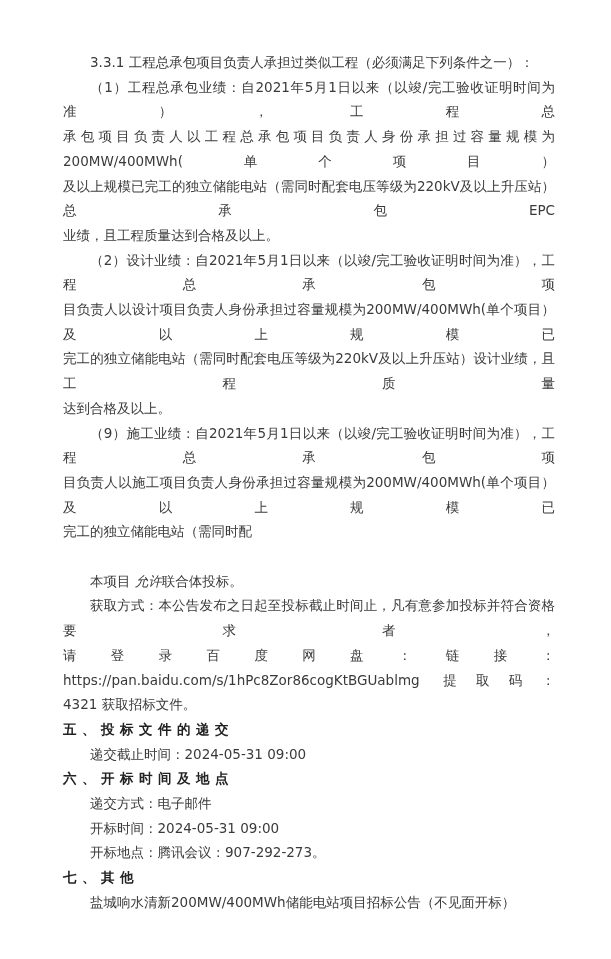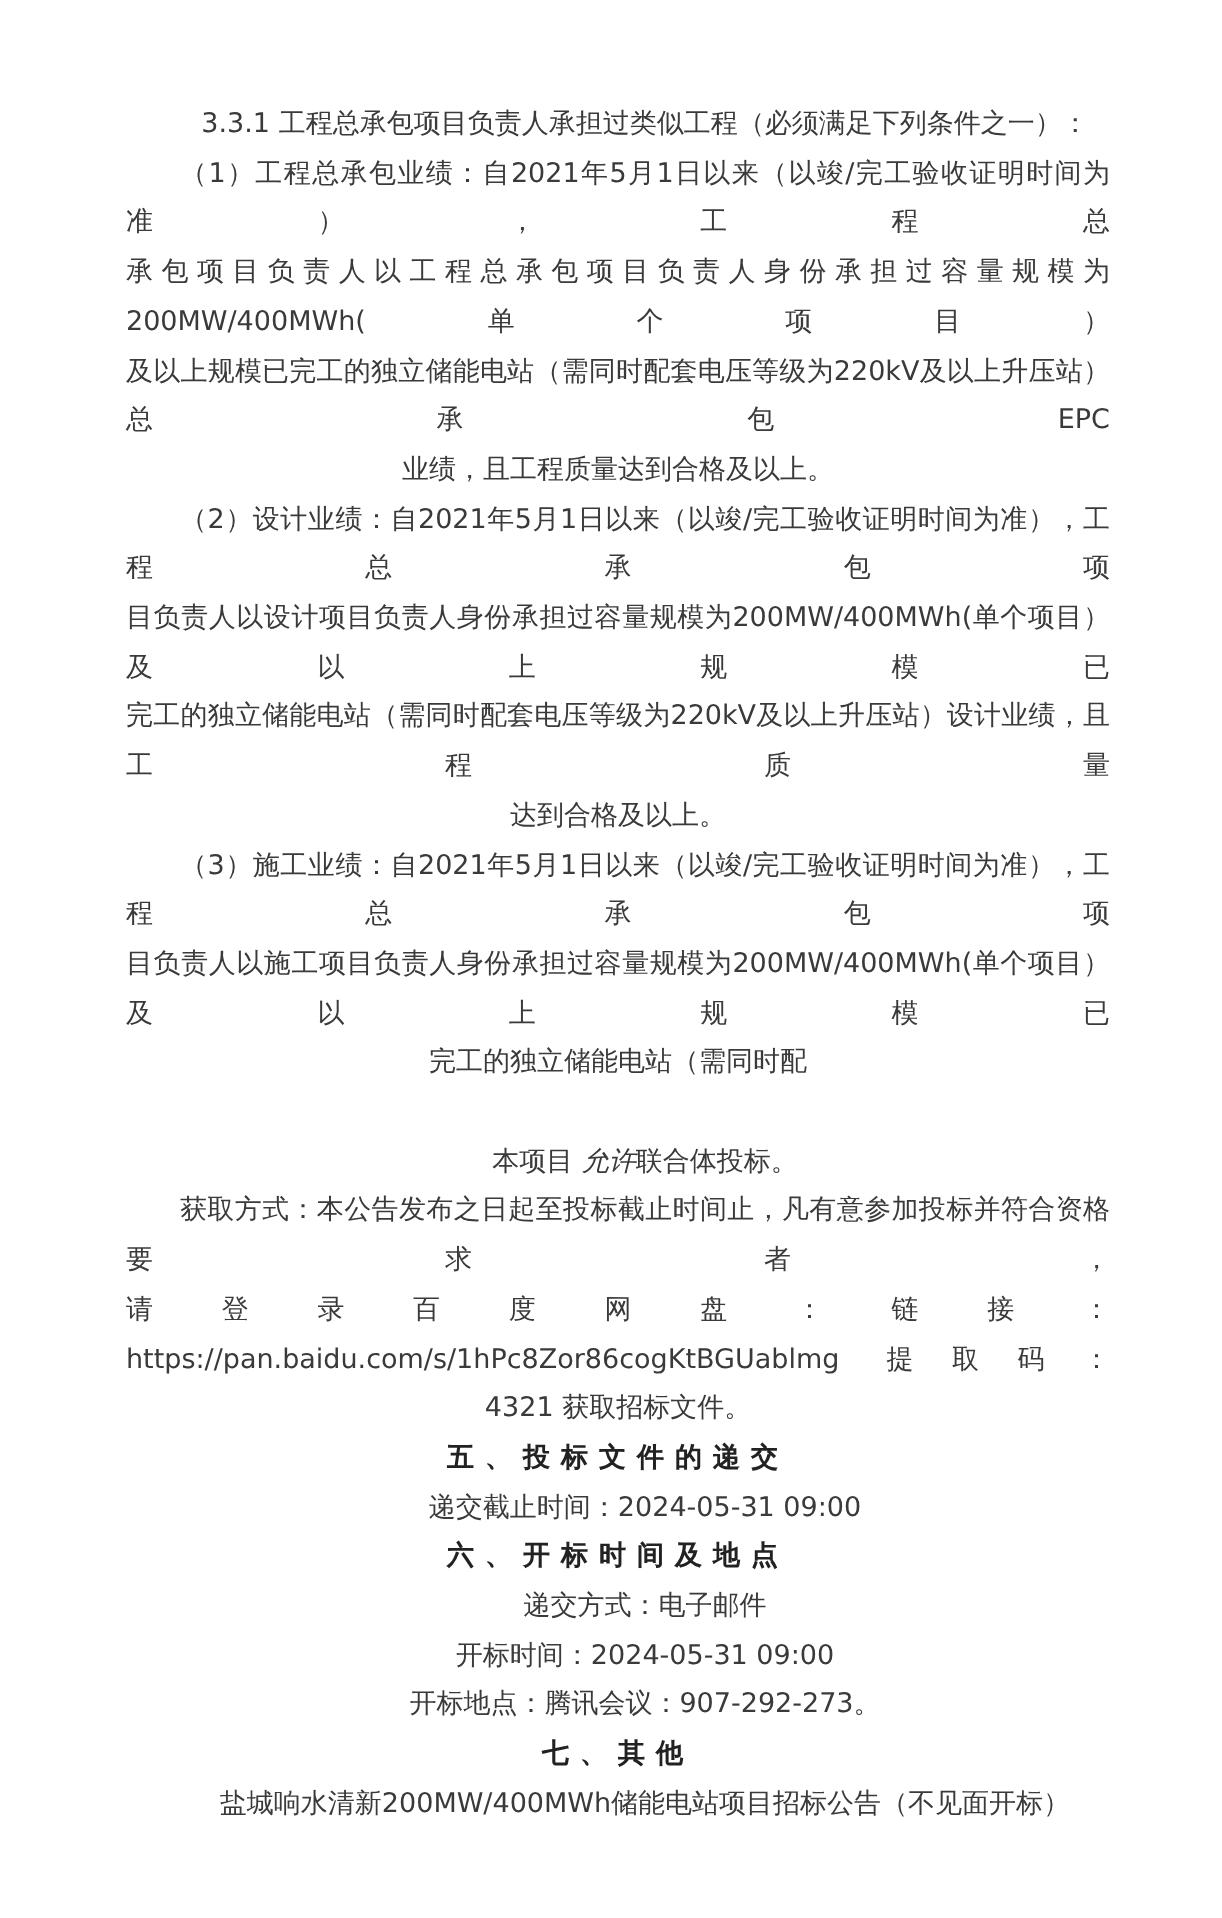--- a/index.html
+++ b/index.html
@@ -16,21 +16,20 @@
   }
   .doc {
     padding: 50px 56px 0 63px;
   }
   .ln {
     font-size: 13.5px;
     line-height: 24.7px;
     color: var(--body-color, #3a3a3a);
     min-height: 24.7px;
     white-space: normal;
-    text-align: center;
   }
   .ln.j {
     text-align: justify;
     text-align-last: justify;
   }
   .ln.indent { text-indent: 27px; }
   .ln.heading {
     font-weight: bold;
     color: var(--heading-color, #222222);
     letter-spacing: 5.5px;
@@ -45,21 +44,21 @@
   <div class="doc">
       <div class="ln indent">3.3.1 工程总承包项目负责人承担过类似工程（必须满足下列条件之一）：</div>
       <div class="ln indent j">（1）工程总承包业绩：自2021年5月1日以来（以竣/完工验收证明时间为准），工程总</div>
       <div class="ln j">承包项目负责人以工程总承包项目负责人身份承担过容量规模为200MW/400MWh(单个项目）</div>
       <div class="ln j">及以上规模已完工的独立储能电站（需同时配套电压等级为220kV及以上升压站）总承包EPC</div>
       <div class="ln">业绩，且工程质量达到合格及以上。</div>
       <div class="ln indent j">（2）设计业绩：自2021年5月1日以来（以竣/完工验收证明时间为准），工程总承包项</div>
       <div class="ln j">目负责人以设计项目负责人身份承担过容量规模为200MW/400MWh(单个项目）及以上规模已</div>
       <div class="ln j">完工的独立储能电站（需同时配套电压等级为220kV及以上升压站）设计业绩，且工程质量</div>
       <div class="ln">达到合格及以上。</div>
-      <div class="ln indent j">（3）施工业绩：自2021年5月1日以来（以竣/完工验收证明时间为准），工程总承包项</div>
+      <div class="ln indent j">（9）施工业绩：自2021年5月1日以来（以竣/完工验收证明时间为准），工程总承包项</div>
       <div class="ln j">目负责人以施工项目负责人身份承担过容量规模为200MW/400MWh(单个项目）及以上规模已</div>
       <div class="ln">完工的独立储能电站（需同时配</div>
       <div class="ln blank"></div>
       <div class="ln indent"><span>本项目 </span><span class="it">允许</span><span>联合体投标。</span></div>
       <div class="ln indent j">获取方式：本公告发布之日起至投标截止时间止，凡有意参加投标并符合资格要求者，</div>
       <div class="ln j">请登录百度网盘：链接：https://pan.baidu.com/s/1hPc8Zor86cogKtBGUablmg 提取码：</div>
       <div class="ln">4321 获取招标文件。</div>
       <div class="ln heading">五、投标文件的递交</div>
       <div class="ln indent">递交截止时间：2024-05-31 09:00</div>
       <div class="ln heading">六、开标时间及地点</div>

